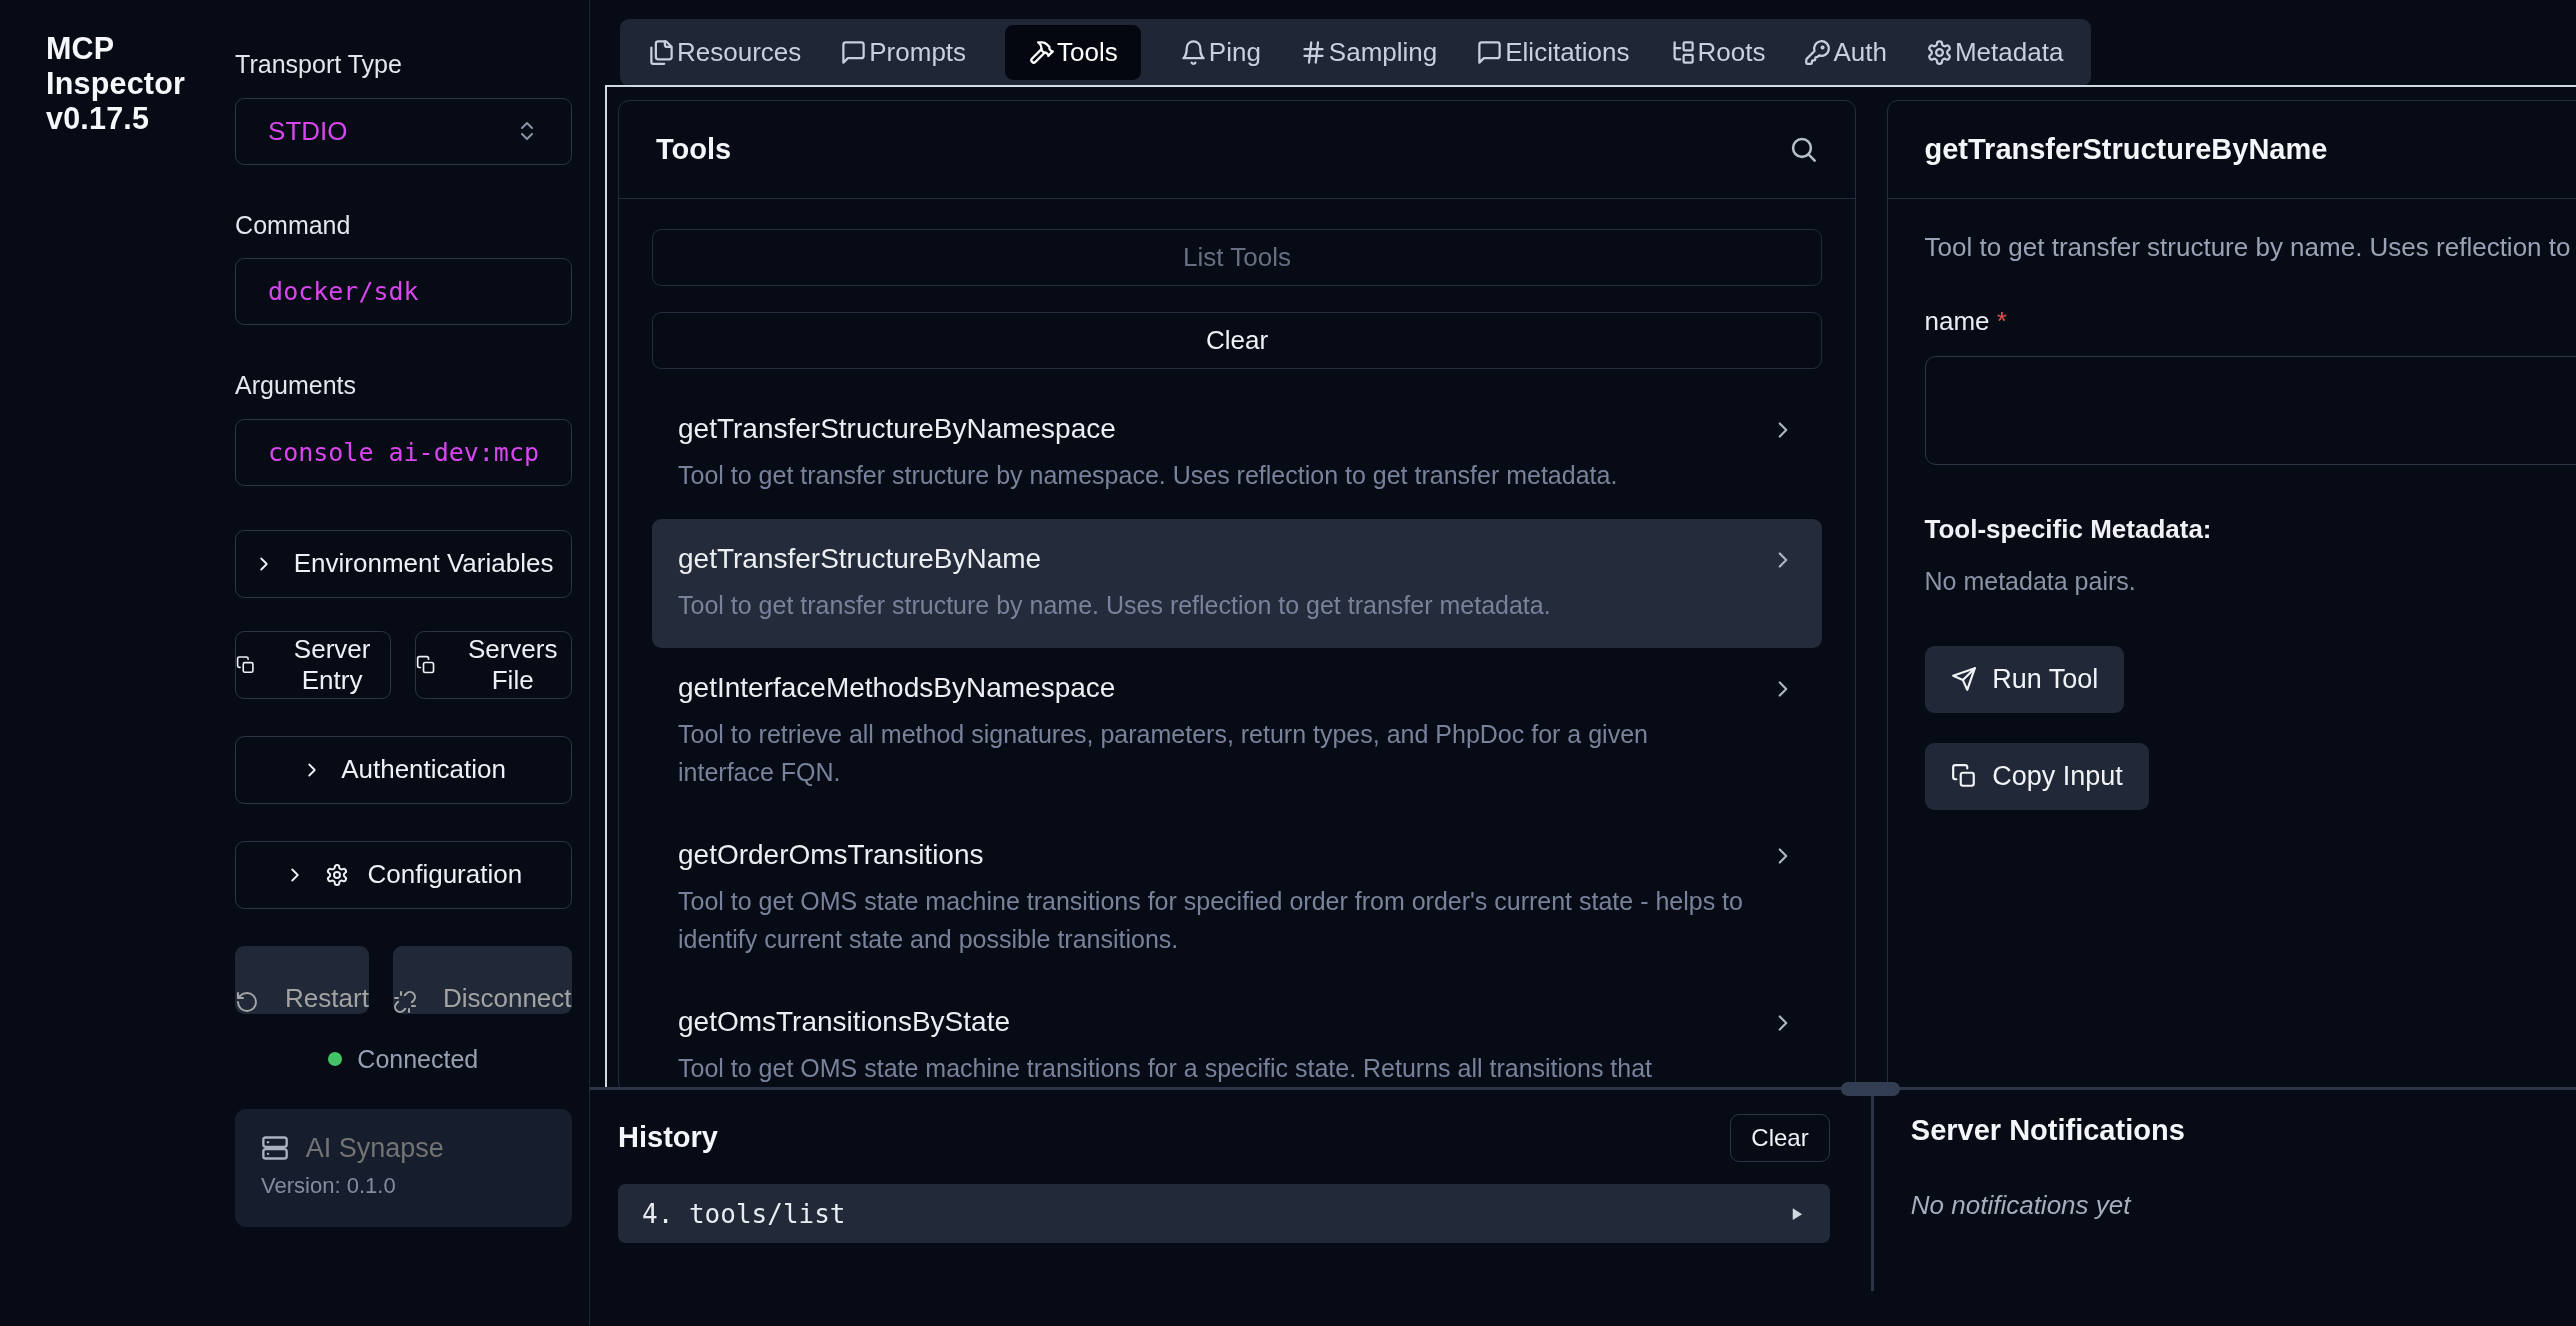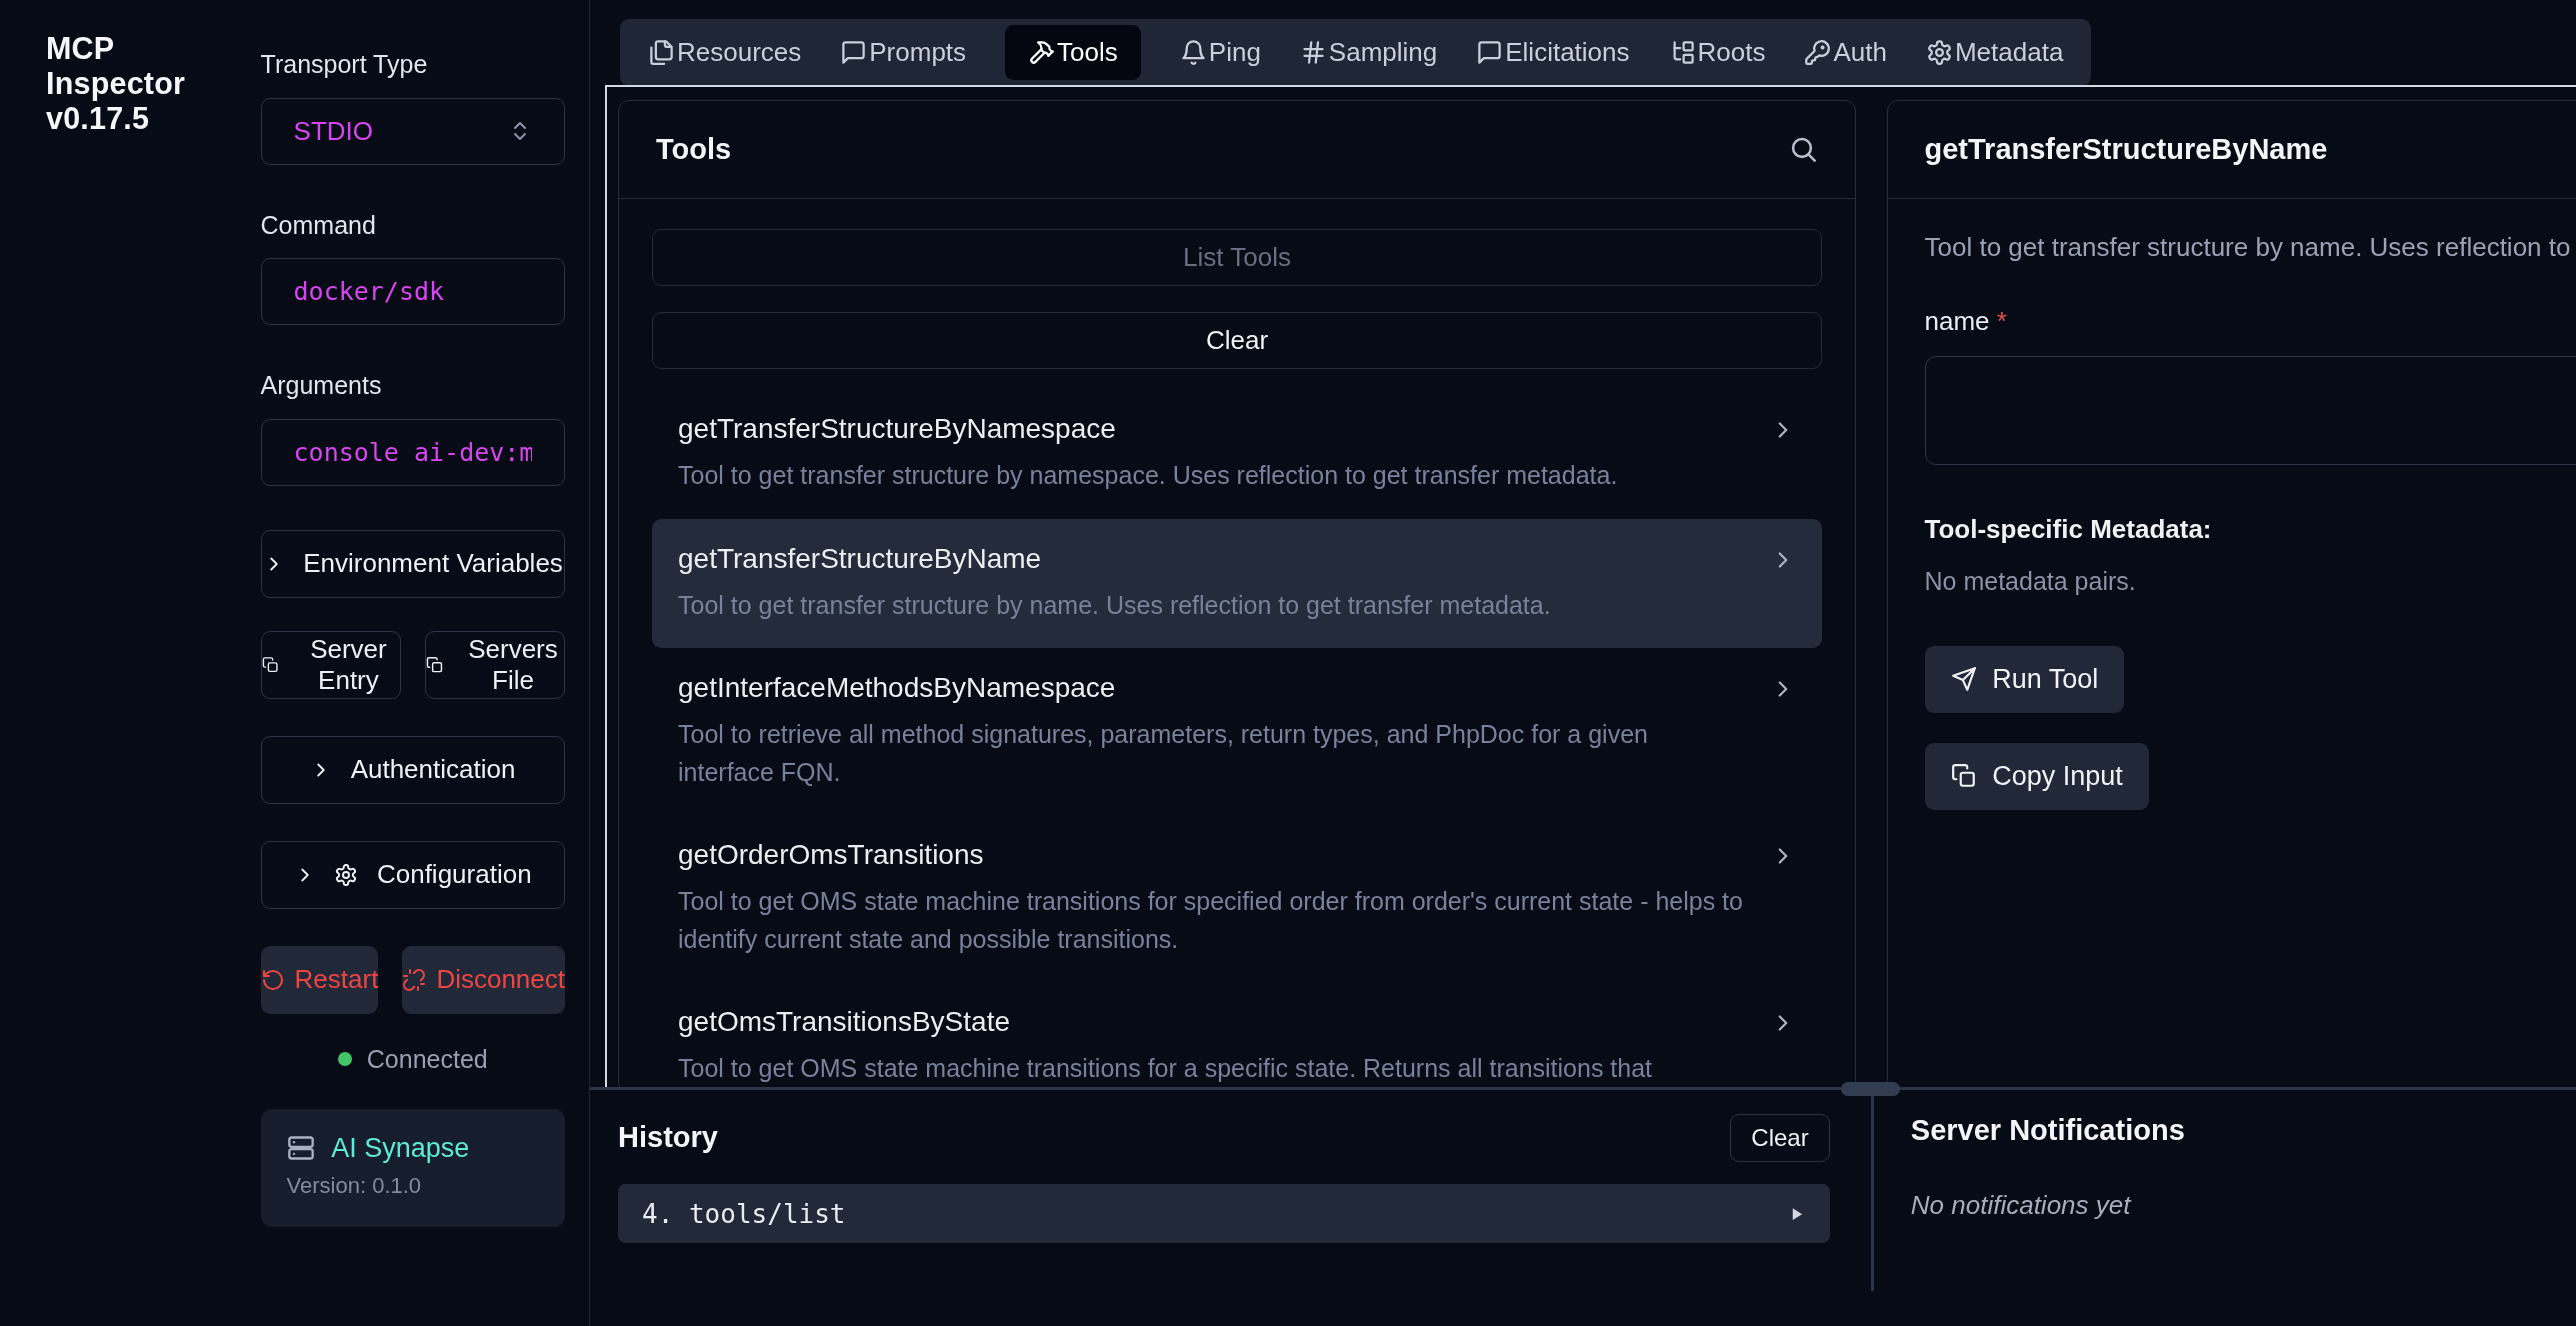--- a/index.html
+++ b/index.html
@@ -30,28 +30,28 @@
   .outline-btn {
     width:100%; height:68px; border:1.8px solid #2c3547; border-radius:9.2px; background:transparent;
     color:#eef0f5; font-size:26px; font-family:inherit; display:flex; align-items:center; justify-content:center; gap:18.5px;
     cursor:pointer;
   }
   .outline-btn svg, .fill-btn svg { width:24px; height:24px; }
   .mt36 { margin-top:33px; } .mt40 { margin-top:37px; } .mt48 { margin-top:44px; }
   .btn-row { display:flex; gap:24px; }
   .btn-row .outline-btn, .btn-row .fill-btn { flex:1; }
   .fill-btn {
-    height:68px; border:none; border-radius:9.2px; background:#212938; color:#ef4444;
-    font-size:26px; font-family:inherit; display:flex; align-items:center; justify-content:center; gap:10px; cursor:pointer;
+    height:68px; border:none; border-radius:9.2px; background:#212938; color:#a3a3a3;
+    font-size:26px; font-family:inherit; display:flex; align-items:flex-end; justify-content:center; gap:26px; cursor:pointer;
   }
   .status { margin-top:31px; display:flex; align-items:center; justify-content:center; gap:15px; }
   .status .dot { width:14px; height:14px; border-radius:50%; background:#43c567; }
   .status .txt { font-size:25px; color:#98a0b3; }
   .server-card { margin-top:35px; background:#161e2d; border-radius:11px; padding:24px 26px 28px; }
-  .server-card .row { display:flex; align-items:center; gap:16.6px; color:#5eead4; font-size:27px; }
+  .server-card .row { display:flex; align-items:center; gap:16.6px; color:#737373; font-size:27px; }
   .server-card .row svg { width:28px; height:28px; color:#aab2c2; }
   .server-card .ver { margin-top:9.2px; font-size:22px; color:#838c9f; }
 
   
   .main { flex:1; display:flex; flex-direction:column; min-width:0; }
   .nav-row { height:85px; padding:18.5px 0 0 30px; }
   .tabs { display:inline-flex; align-items:center; height:67px; background:#1f2635; border-radius:9.2px; padding:0 28px; gap:39px; color:#c9cfdb; }
   .tab { display:inline-flex; align-items:center; gap:2px; font-size:26px; cursor:pointer; white-space:nowrap; }
   .tab svg { width:27px; height:27px; }
   .tab.active { background:#04070f; color:#ffffff; border-radius:8.3px; padding:12px 23px; }

